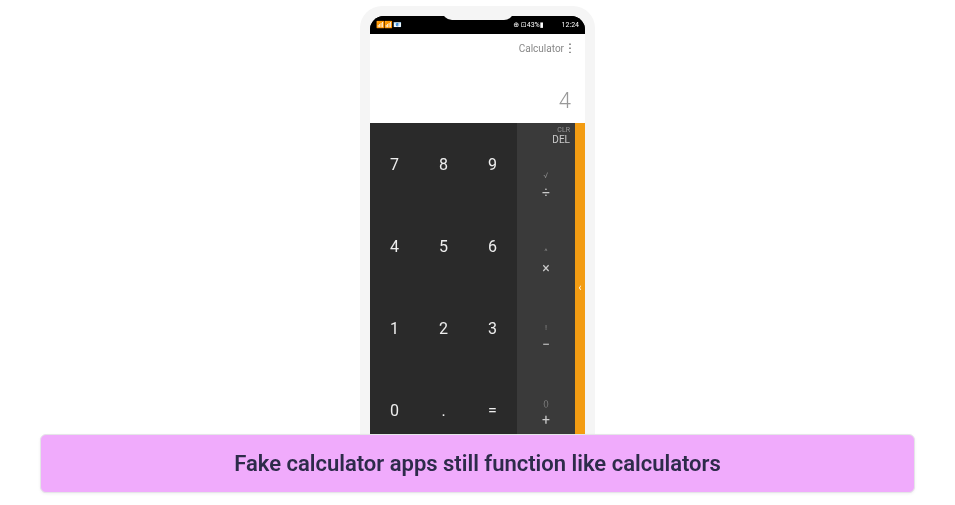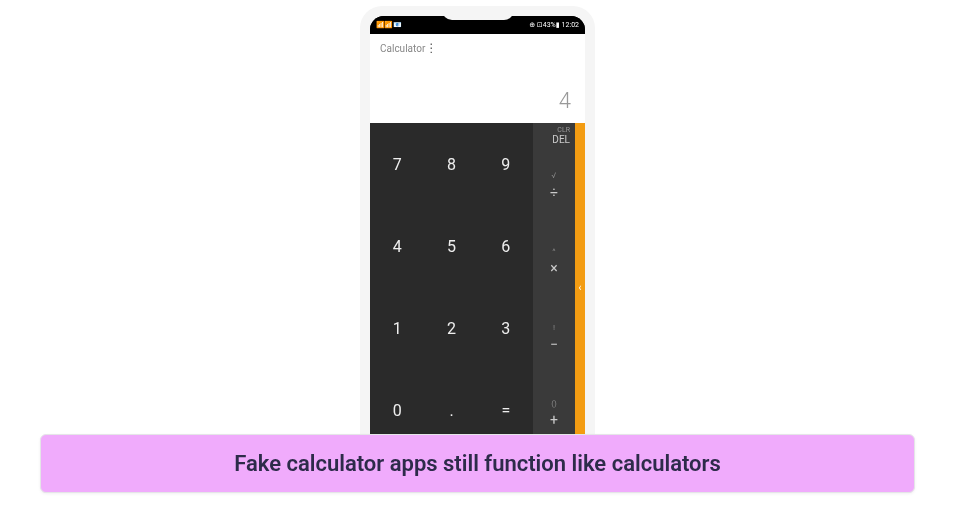--- a/index.html
+++ b/index.html
@@ -47,27 +47,27 @@
       height: 18px;
       background: #000;
       display: flex;
       justify-content: space-between;
       align-items: center;
       padding: 0 6px;
       font-size: 7px;
       color: #fff;
     }
     .status-left { display: flex; gap: 2px; align-items: center; }
-    .status-right { display: flex; gap: 2px; align-items: flex-start; }
+    .status-right { display: flex; gap: 18px; align-items: flex-start; }
     .status-icon { font-size: 7px; }
     .app-header {
       height: 28px;
       background: #fff;
       display: flex;
-      justify-content: flex-start;
+      justify-content: flex-end;
       align-items: center;
       padding: 0 10px;
     }
     .app-title {
       font-size: 10px;
       color: #888;
     }
     .menu-dots {
       font-size: 12px;
       color: #555;
@@ -107,21 +107,21 @@
     .main-key {
       display: flex;
       align-items: center;
       justify-content: center;
       color: #eee;
       font-size: 16px;
       cursor: pointer;
       font-weight: 400;
     }
     .ops-col {
-      width: 42px;
+      width: 58px;
       display: flex;
       flex-direction: column;
       background: #3a3a3a;
     }
     .ops-header {
       display: flex;
       flex-direction: column;
       align-items: flex-end;
       padding: 3px 5px 2px 5px;
       gap: 0px;
@@ -188,21 +188,21 @@
 <div class="phone-frame">
   <div class="notch"></div>
   <div class="phone-screen">
 
     <div class="status-bar">
       <div class="status-left">
         <span class="status-icon">📶📶📧</span>
       </div>
       <div class="status-right">
         <span class="status-icon">⊕ ⊡43%▮</span>
-        <span>12:02</span>
+        <span>12:24</span>
       </div>
     </div>
 
     <div class="app-header">
       <span class="app-title">Calculator</span>
       <span class="menu-dots">⋮</span>
     </div>
 
     <div class="display-area">
       <div class="result">4</div>

